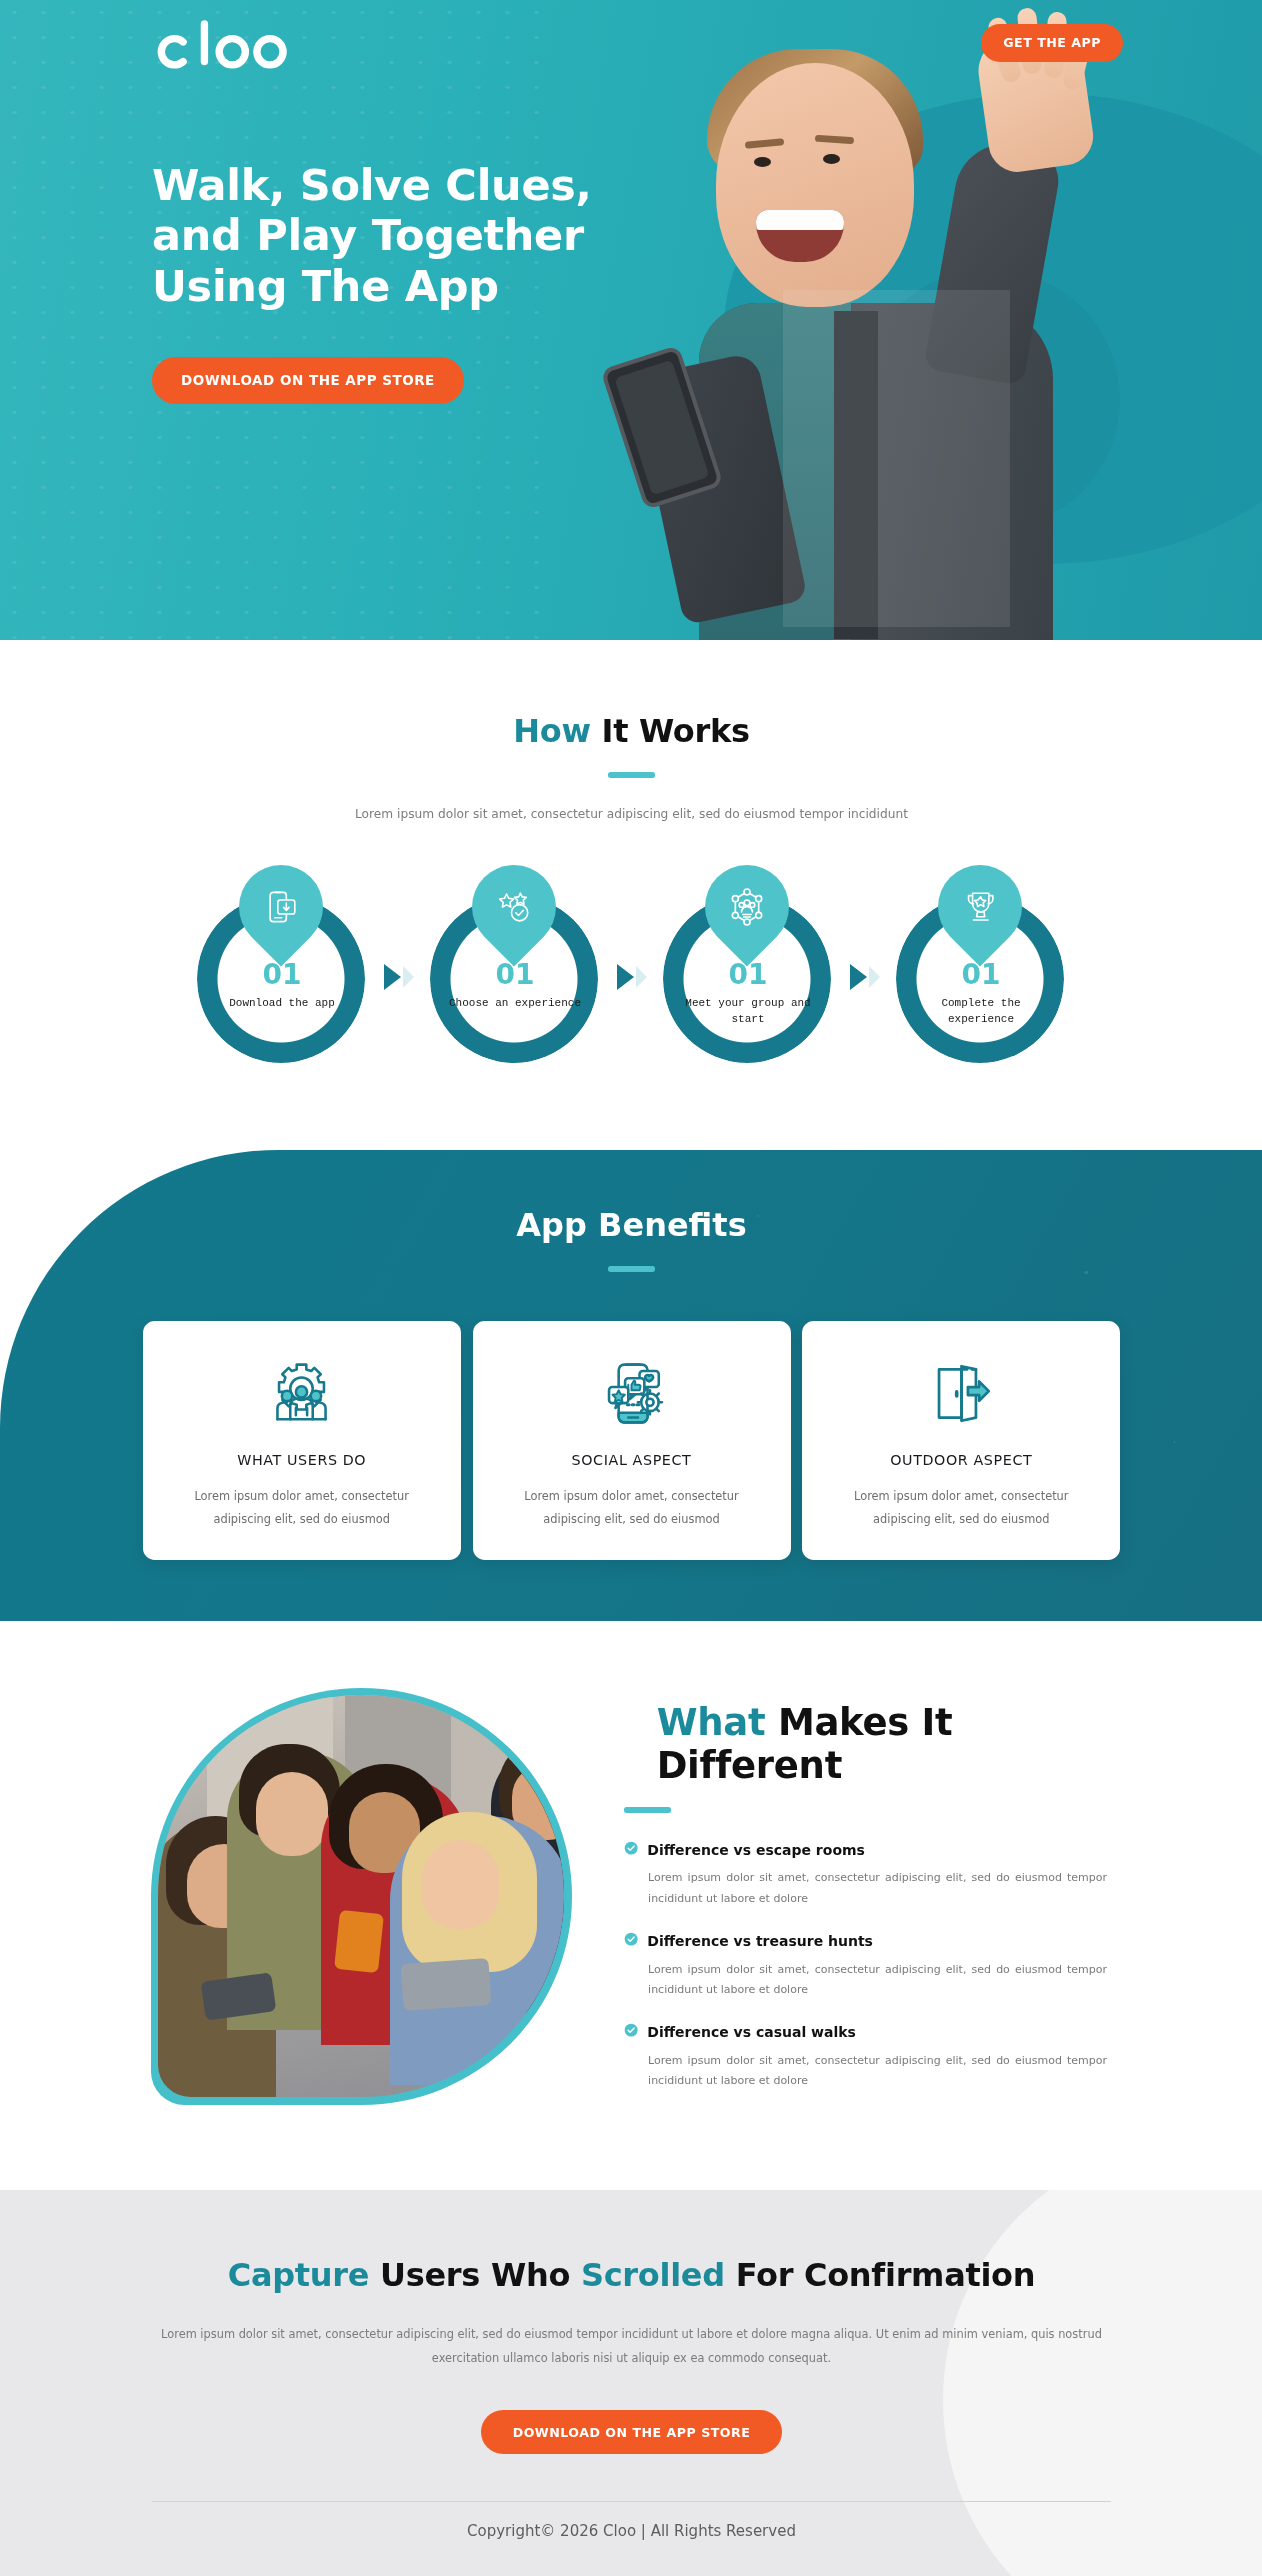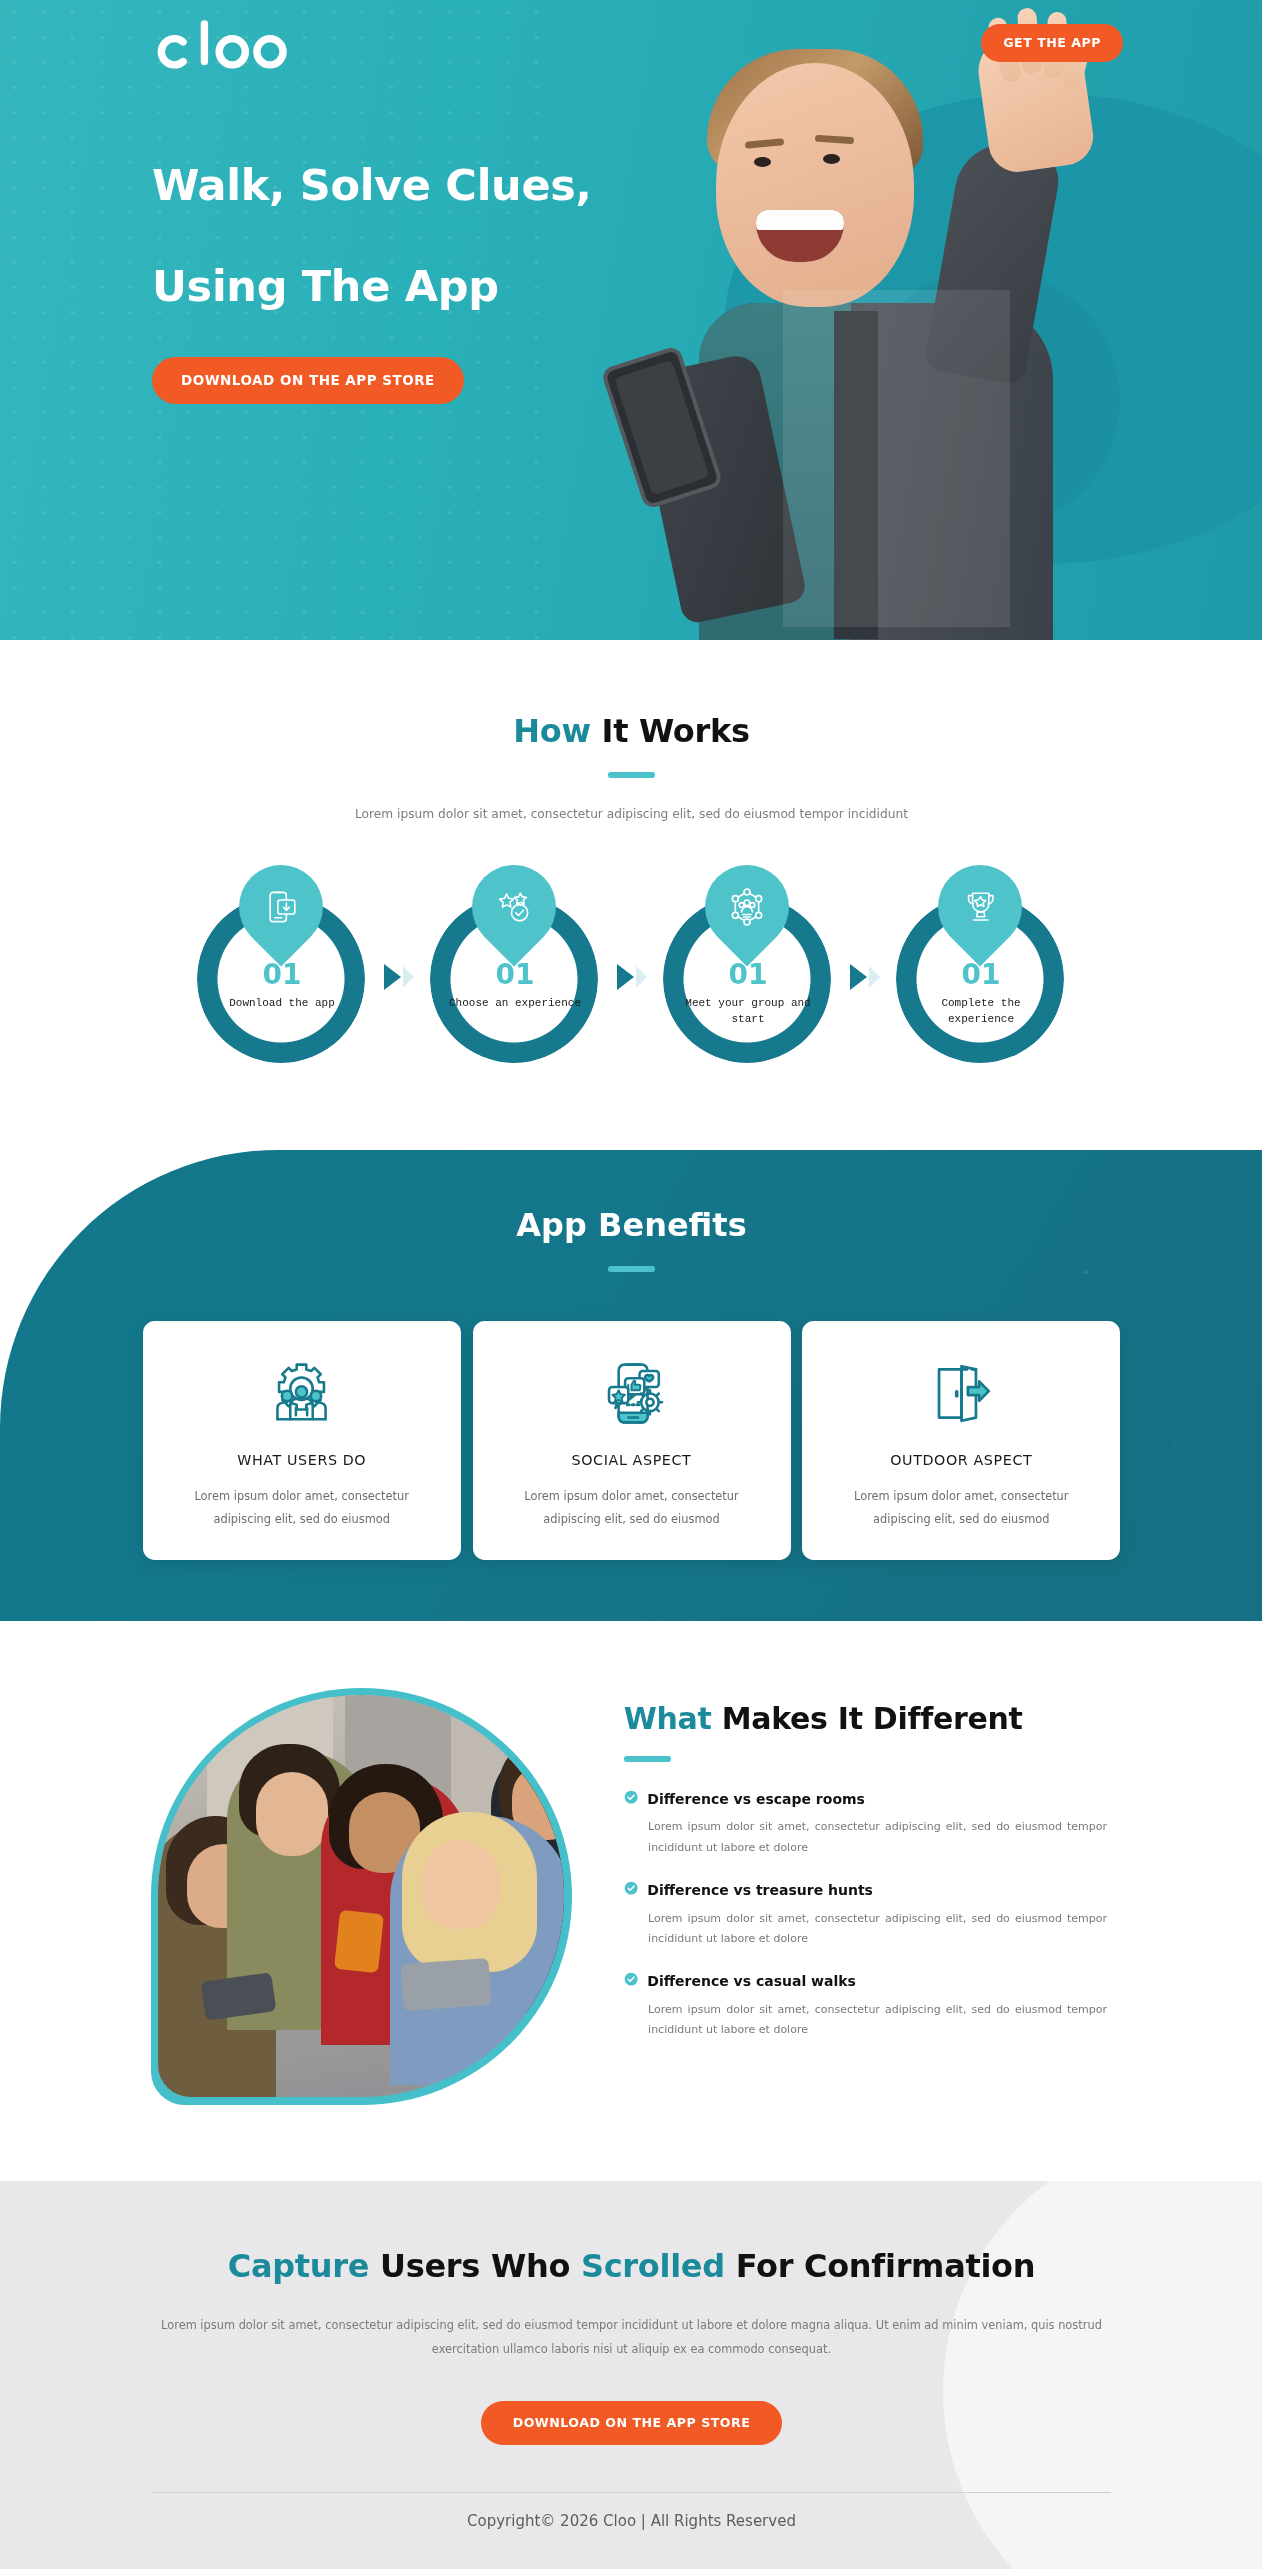--- a/index.html
+++ b/index.html
@@ -276,21 +276,21 @@
   .p4f{ position:absolute; left:65%; top:36%; width:77px; height:89px; background:#f0c6a2; border-radius:39px 39px 35px 35px; }
   .p5{ left:82%; top:12%; width:126px; height:269px; background:#23262c; border-radius:61px 61px 0 0; }
   .p5h{ position:absolute; left:84%; top:11%; width:93px; height:88px; background:#3a2a1c; border-radius:44px 44px 27px 27px; }
   .p5f{ position:absolute; left:87%; top:17%; width:66px; height:76px; background:#d9a47c; border-radius:33px 33px 30px 30px; }
   .phn{ position:absolute; background:#4a4f55; border-radius:6.7px; }
   .phn1{ left:11%; top:70%; width:71px; height:39px; transform:rotate(-8deg); }
   .phn2{ left:44%; top:54%; width:44px; height:59px; background:#e2821f; transform:rotate(6deg); }
   .phn3{ left:60%; top:66%; width:88px; height:47px; background:#9aa0a7; transform:rotate(-4deg); }
 
   .diff-right{ width:497px; padding-top:13.5px; }
-  .diff-title{ font-size:30px; font-weight:bold; color:#111; letter-spacing:-0.3px; }
+  .diff-title{ font-size:37px; font-weight:bold; color:#111; letter-spacing:-0.3px;margin-left:33px; }
   .diff-title .hl{ color:#1b8a9b; }
   .diff-rule{ width:47px; height:5.9px; background:#4cc2cc; border-radius:2.5px; margin:20px 0 0; }
   .diff-list{ margin-top:28px; }
   .dl-item{ margin-bottom:22px; }
   .dl-head{ display:flex; align-items:center; gap:9.3px; }
   .dl-check{ flex:0 0 14.3px; }
   .dl-title{ font-size:14px; color:#111; font-weight:bold; }
   .dl-text{
     margin:10px 0 0 24.4px; font-size:11px; color:#7a7a7a; line-height:1.9;
     text-align:justify; max-width:459px;
@@ -366,21 +366,21 @@
           <circle cx="150" cy="40" r="16"></circle>
         </g>
       </svg>
     </div>
 
     <button class="btn btn-get">GET THE APP</button>
 
     <div class="hero-inner">
       <h1 class="hero-title">
         <span>Walk, Solve Clues,</span><br>
-        <br>
+        <span>and Play Together</span><br>
         <span>Using The App</span>
       </h1>
       <button class="btn btn-hero">DOWNLOAD ON THE APP STORE</button>
     </div>
   </section>
 
   <section class="how">
     <h2 class="sec-title">
       <span class="hl">How</span><span> It Works</span>
     </h2>

